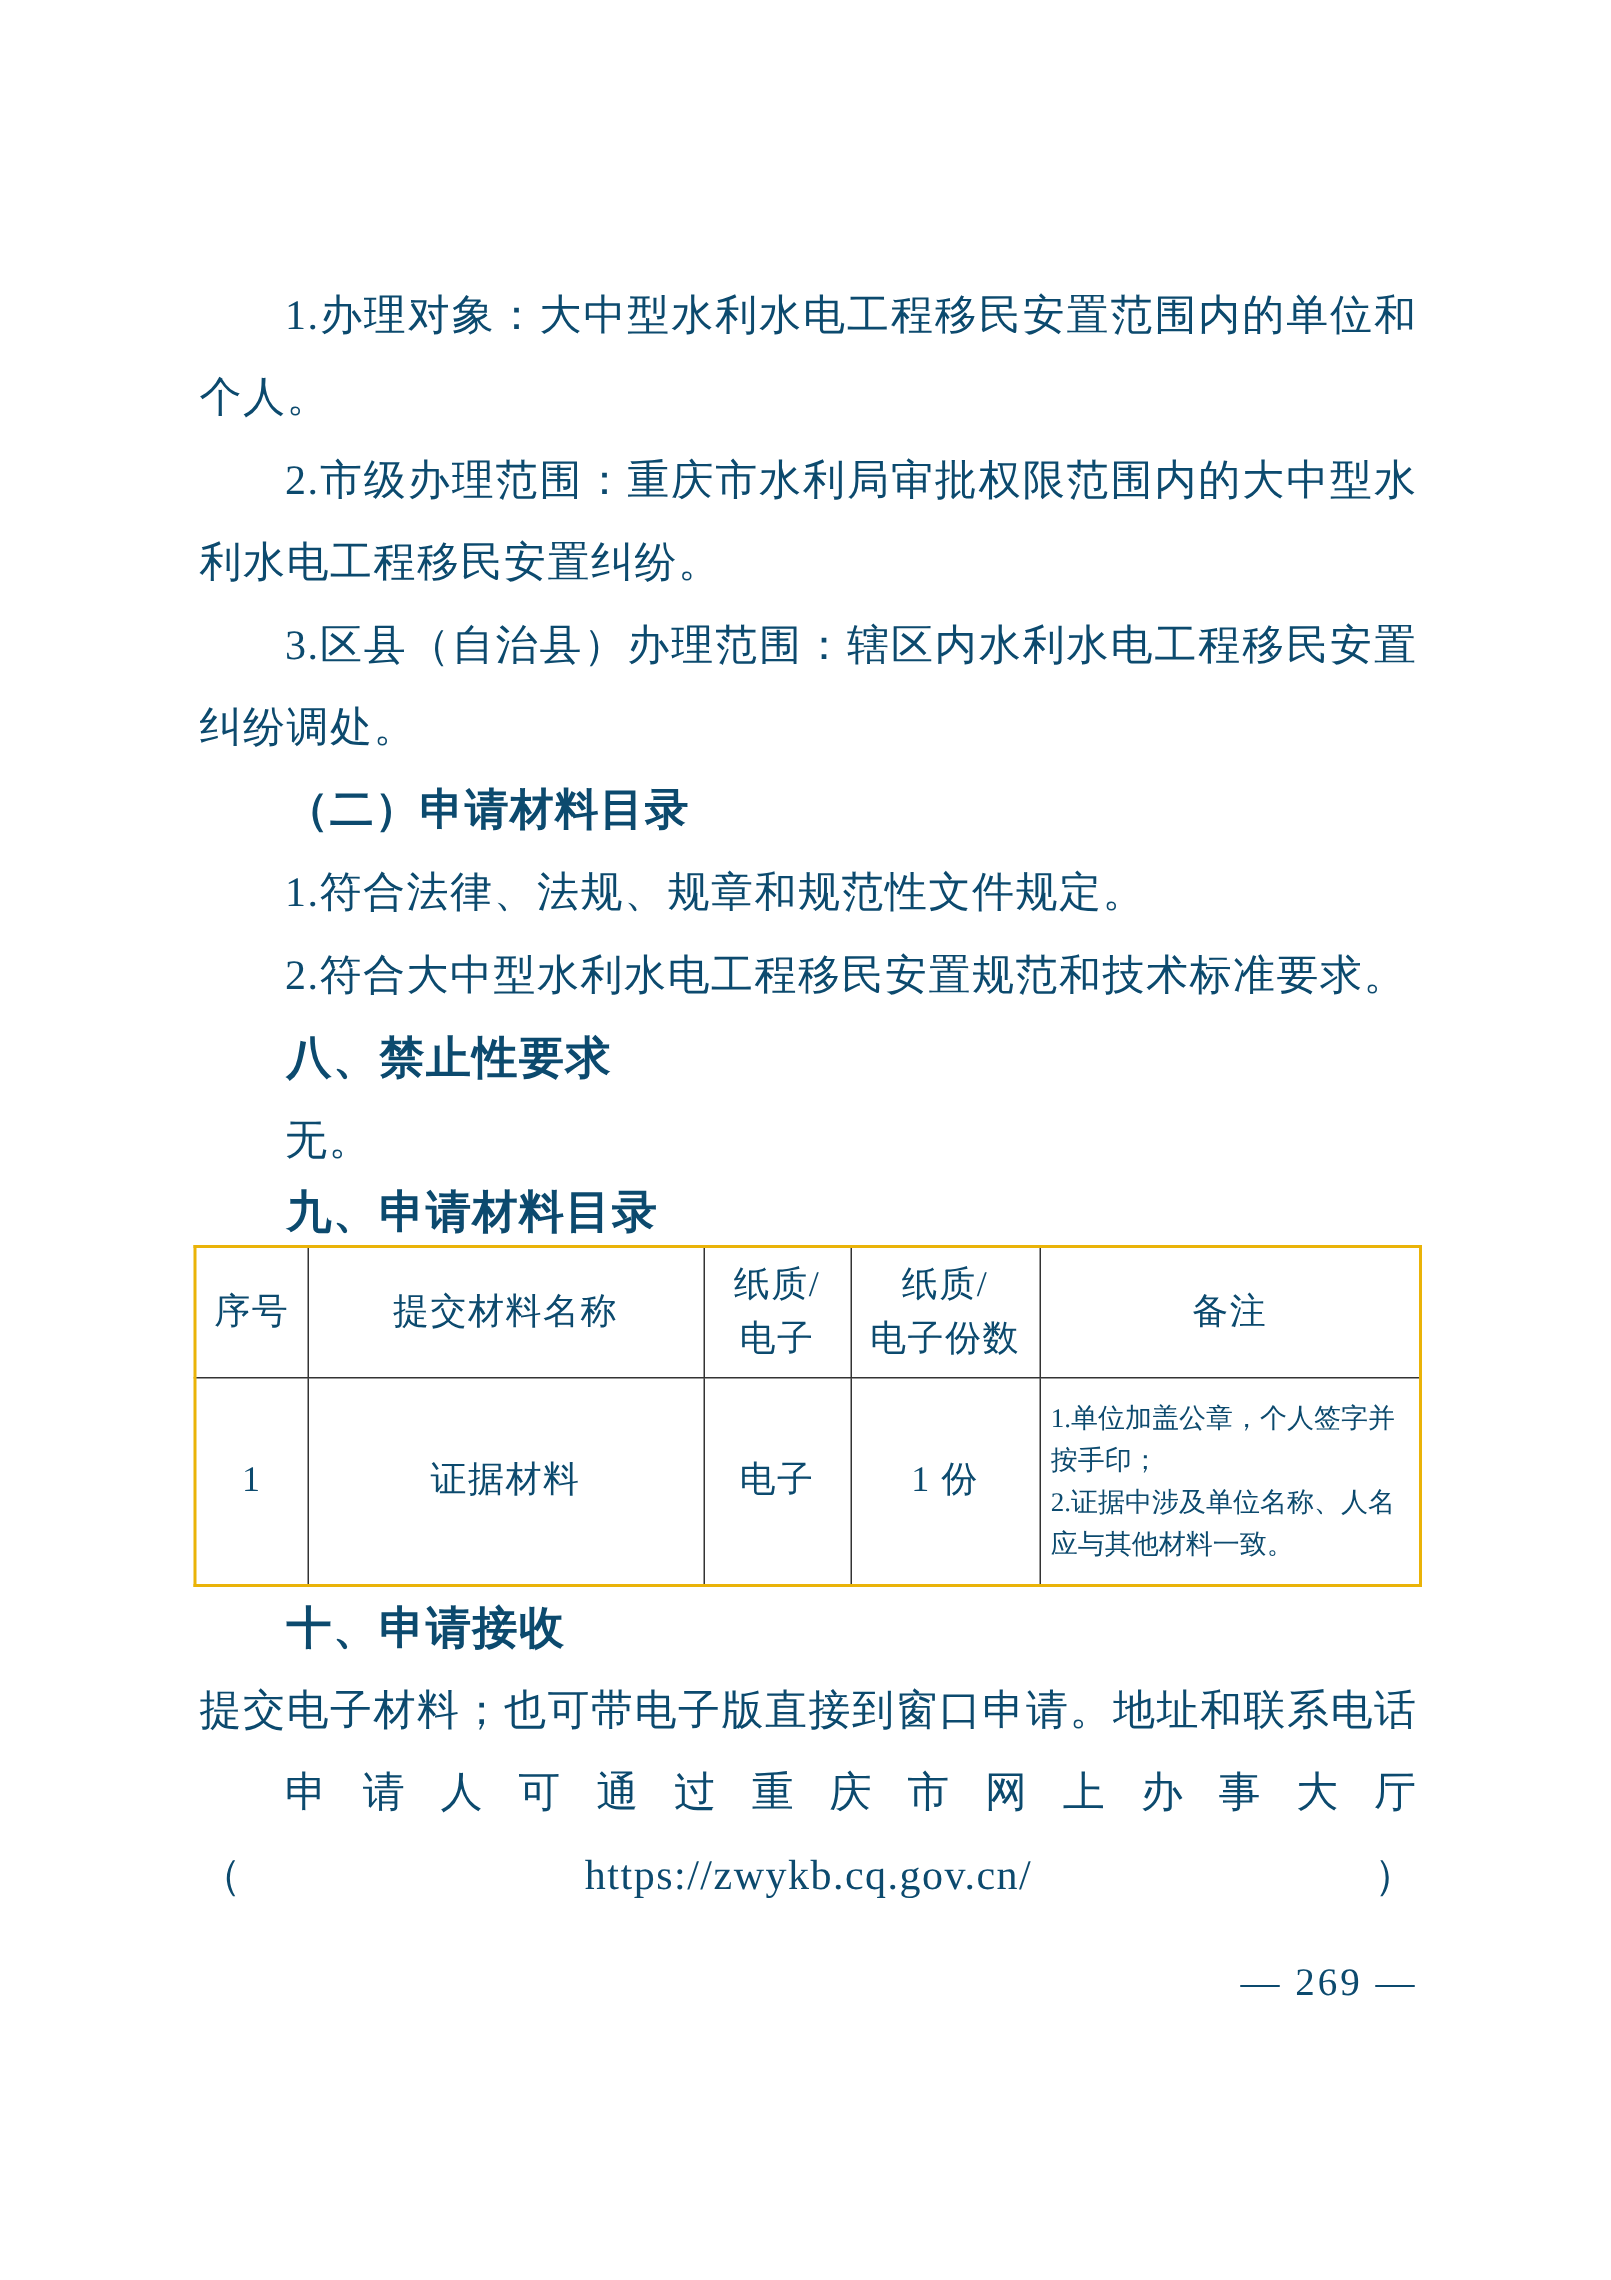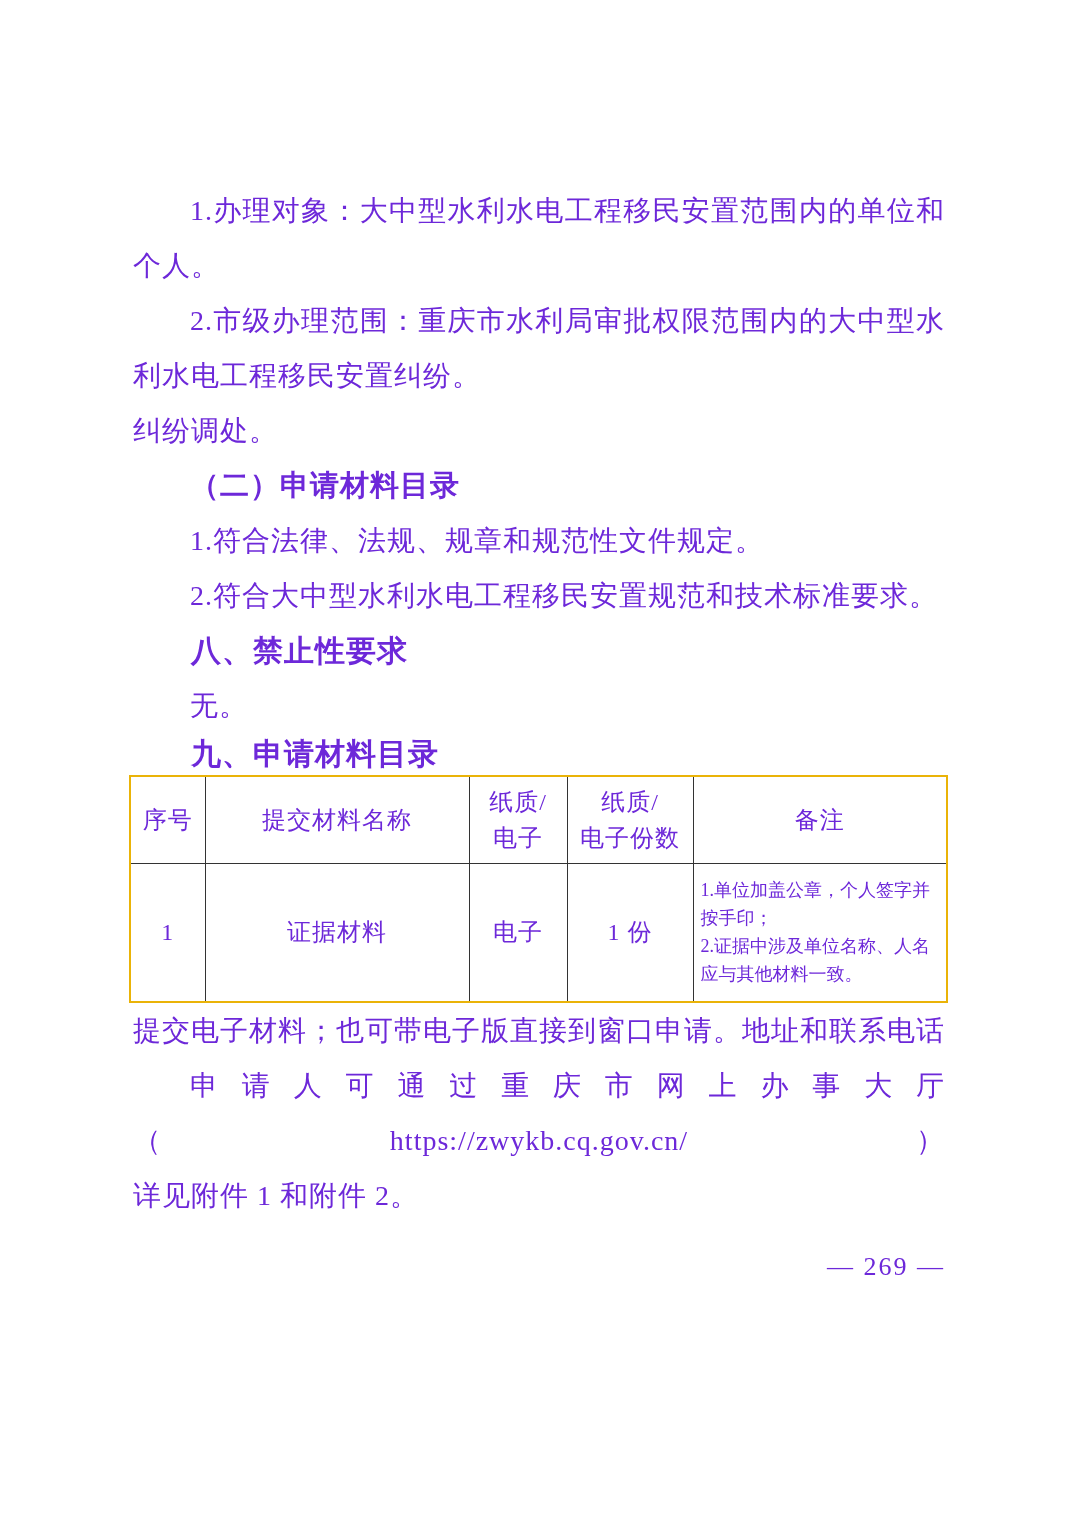--- a/index.html
+++ b/index.html
@@ -2,21 +2,21 @@
 <html><head>
 <meta charset="utf-8">
 <style>
   * { box-sizing: border-box; }
   html, body { margin: 0; padding: 0; background: #ffffff; }
   .page {
     position: relative;
     width: 1074px;
     height: 1520px;
     background: #ffffff;
-    color: #6d28d9;
+    color: #0c4a6e;
     font-family: "Liberation Serif", "DejaVu Serif", serif;
     padding: 183px 129px 0 133px;
     overflow: hidden;
   }
   
   .para { margin: 0; font-size: 28px; }
   .line {
     display: block;
     line-height: 55px;
     text-align: justify;
@@ -90,20 +90,21 @@
     <span class="line fill ind">1.办理对象：大中型水利水电工程移民安置范围内的单位和</span>
     <span class="line">个人。</span>
   </p>
 
   <p class="para">
     <span class="line fill ind">2.市级办理范围：重庆市水利局审批权限范围内的大中型水</span>
     <span class="line">利水电工程移民安置纠纷。</span>
   </p>
 
   <p class="para">
+    <span class="line fill ind">3.区县（自治县）办理范围：辖区内水利水电工程移民安置</span>
     <span class="line">纠纷调处。</span>
   </p>
 
   <p class="hsub">（二）申请材料目录</p>
 
   <p class="para">
     <span class="line ind">1.符合法律、法规、规章和规范性文件规定。</span>
   </p>
 
   <p class="para">
@@ -153,22 +154,22 @@
         <td>1 份</td>
         <td class="remark">
           <span class="hline">1.单位加盖公章，个人签字并按手印；</span>
           <span class="hline">2.证据中涉及单位名称、人名应与其他材料一致。</span>
         </td>
       </tr>
     </tbody>
   </table>
 
 
+  <h2 class="hsec">十、申请接收</h2>
 
   <p class="para">
     <span class="line fill">提交电子材料；也可带电子版直接到窗口申请。地址和联系电话</span>
     <span class="line fill ind">申请人可通过重庆市网上办事大厅（https://zwykb.cq.gov.cn/）</span>
-    <span class="line">详见附件 1 和附件 2。</span>
   </p>
 
   <div class="pageno">— 269 —</div>
 
 </div>
 
 </body></html>

